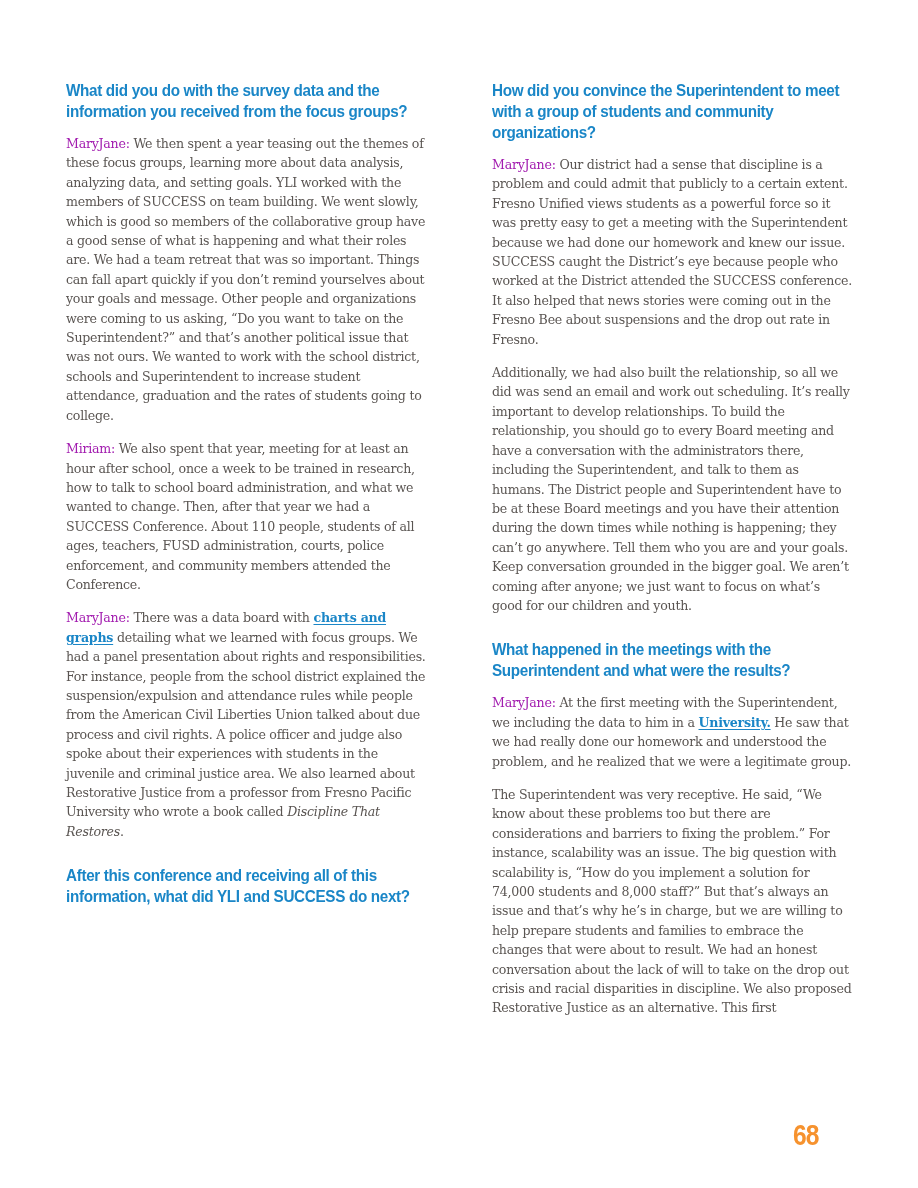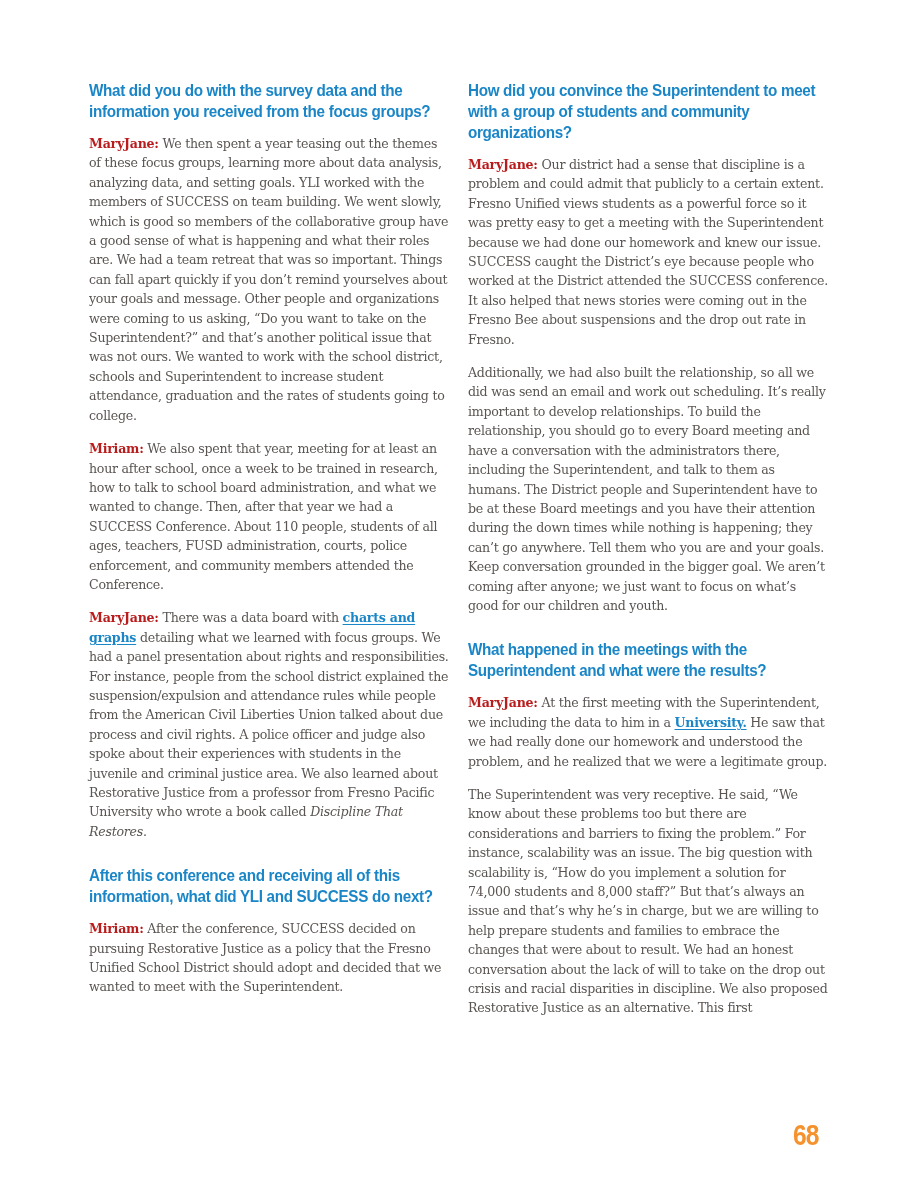--- a/index.html
+++ b/index.html
@@ -11,22 +11,22 @@
       width: 918px;
       height: 1188px;
       position: relative;
       overflow: hidden;
     }
     .col {
       position: absolute;
       top: 80px;
       width: 360px;
     }
-    .col.left { left: 89px; }
-    .col.right { left: 468px; }
+    .col.left { left: 66px; }
+    .col.right { left: 492px; }
 
     h2.q {
       font-family: "Liberation Sans", sans-serif;
       font-weight: bold;
       color: #1a86c7;
       font-size: 16.4px;
       line-height: 21px;
       margin: 0 0 12px 0;
       letter-spacing: -0.35px;
       transform: scaleX(0.93);
@@ -35,22 +35,22 @@
     }
     p.ans {
       font-family: "DejaVu Serif", serif;
       color: #5a5552;
       font-size: 12.6px;
       line-height: 19.4px;
       margin: 0 0 14px 0;
       letter-spacing: -0.25px;
     }
     .speaker {
-      font-weight: bold;
-      color: #b91c1c;
+      font-weight: normal;
+      color: #a21caf;
       margin-top: 40px;
     }
     a.link {
       color: #1a86c7;
       font-weight: bold;
       text-decoration: underline;
       text-decoration-thickness: 1px;
       text-underline-offset: 2px;
       cursor: pointer;
     }
@@ -74,21 +74,20 @@
 <div class="col left">
   <section>
     <h2 class="q">What did you do with the survey data and the information you received from the focus groups?</h2>
     <p class="ans"><span class="speaker">MaryJane:</span><span> We then spent a year teasing out the themes of these focus groups, learning more about data analysis, analyzing data, and setting goals. YLI worked with the members of SUCCESS on team building.  We went slowly, which is good so members of the collaborative group have a good sense of what is happening and what their roles are.  We had a team retreat that was so important. Things can fall apart quickly if you don’t remind yourselves about your goals and message.  Other people and organizations were coming to us asking, “Do you want to take on the Superintendent?” and that’s another political issue that was not ours.  We wanted to work with the school district, schools and Superintendent to increase student attendance, graduation and the rates of students going to college.</span></p>
     <p class="ans"><span class="speaker">Miriam:</span><span> We also spent that year, meeting for at least an hour after school, once a week to be trained in research, how to talk to school board administration, and what we wanted to change. Then, after that year we had a SUCCESS Conference. About 110 people, students of all ages, teachers, FUSD administration, courts, police enforcement, and community members attended the Conference.</span></p>
     <p class="ans"><span class="speaker">MaryJane:</span><span> There was a data board with </span><a class="link">charts and graphs</a><span> detailing what we learned with focus groups. We had a panel presentation about rights and responsibilities. For instance, people from the school district explained the suspension/expulsion and attendance rules while people from the American Civil Liberties Union talked about due process and civil rights.  A police officer and judge also spoke about their experiences with students in the juvenile and criminal justice area.  We also learned about Restorative Justice from a professor from Fresno Pacific University who wrote a book called </span><em>Discipline That Restores</em><span>.</span></p>
   </section>
   <div class="gap"></div>
   <section>
     <h2 class="q">After this conference and receiving all of this information, what did YLI and SUCCESS do next?</h2>
-    <p class="ans"><span class="speaker">Miriam:</span><span> After the conference, SUCCESS decided on pursuing Restorative Justice as a policy that the Fresno Unified School District should adopt and decided that we wanted to meet with the Superintendent.</span></p>
   </section>
 </div>
 
 <div class="col right">
   <section>
     <h2 class="q">How did you convince the Superintendent to meet with a group of students and community organizations?</h2>
     <p class="ans"><span class="speaker">MaryJane:</span><span> Our district had a sense that discipline is a problem and could admit that publicly to a certain extent.   Fresno Unified views students as a powerful force so it was pretty easy to get a meeting with the Superintendent because we had done our homework and knew our issue. SUCCESS caught the District’s eye because people who worked at the District attended the SUCCESS conference.  It also helped that news stories were coming out in the Fresno Bee about suspensions and the drop out rate in Fresno.</span></p>
     <p class="ans"><span>Additionally, we had also built the relationship, so all we did was send an email and work out scheduling. It’s really important to develop relationships.  To build the relationship, you should go to every Board meeting and have a conversation with the administrators there, including the Superintendent, and talk to them as humans.  The District people and Superintendent have to be at these Board meetings and you have their attention during the down times while nothing is happening; they can’t go anywhere. Tell them who you are and your goals.  Keep conversation grounded in the bigger goal.  We aren’t coming after anyone; we just want to focus on what’s good for our children and youth.</span></p>
   </section>
   <div class="gap"></div>

